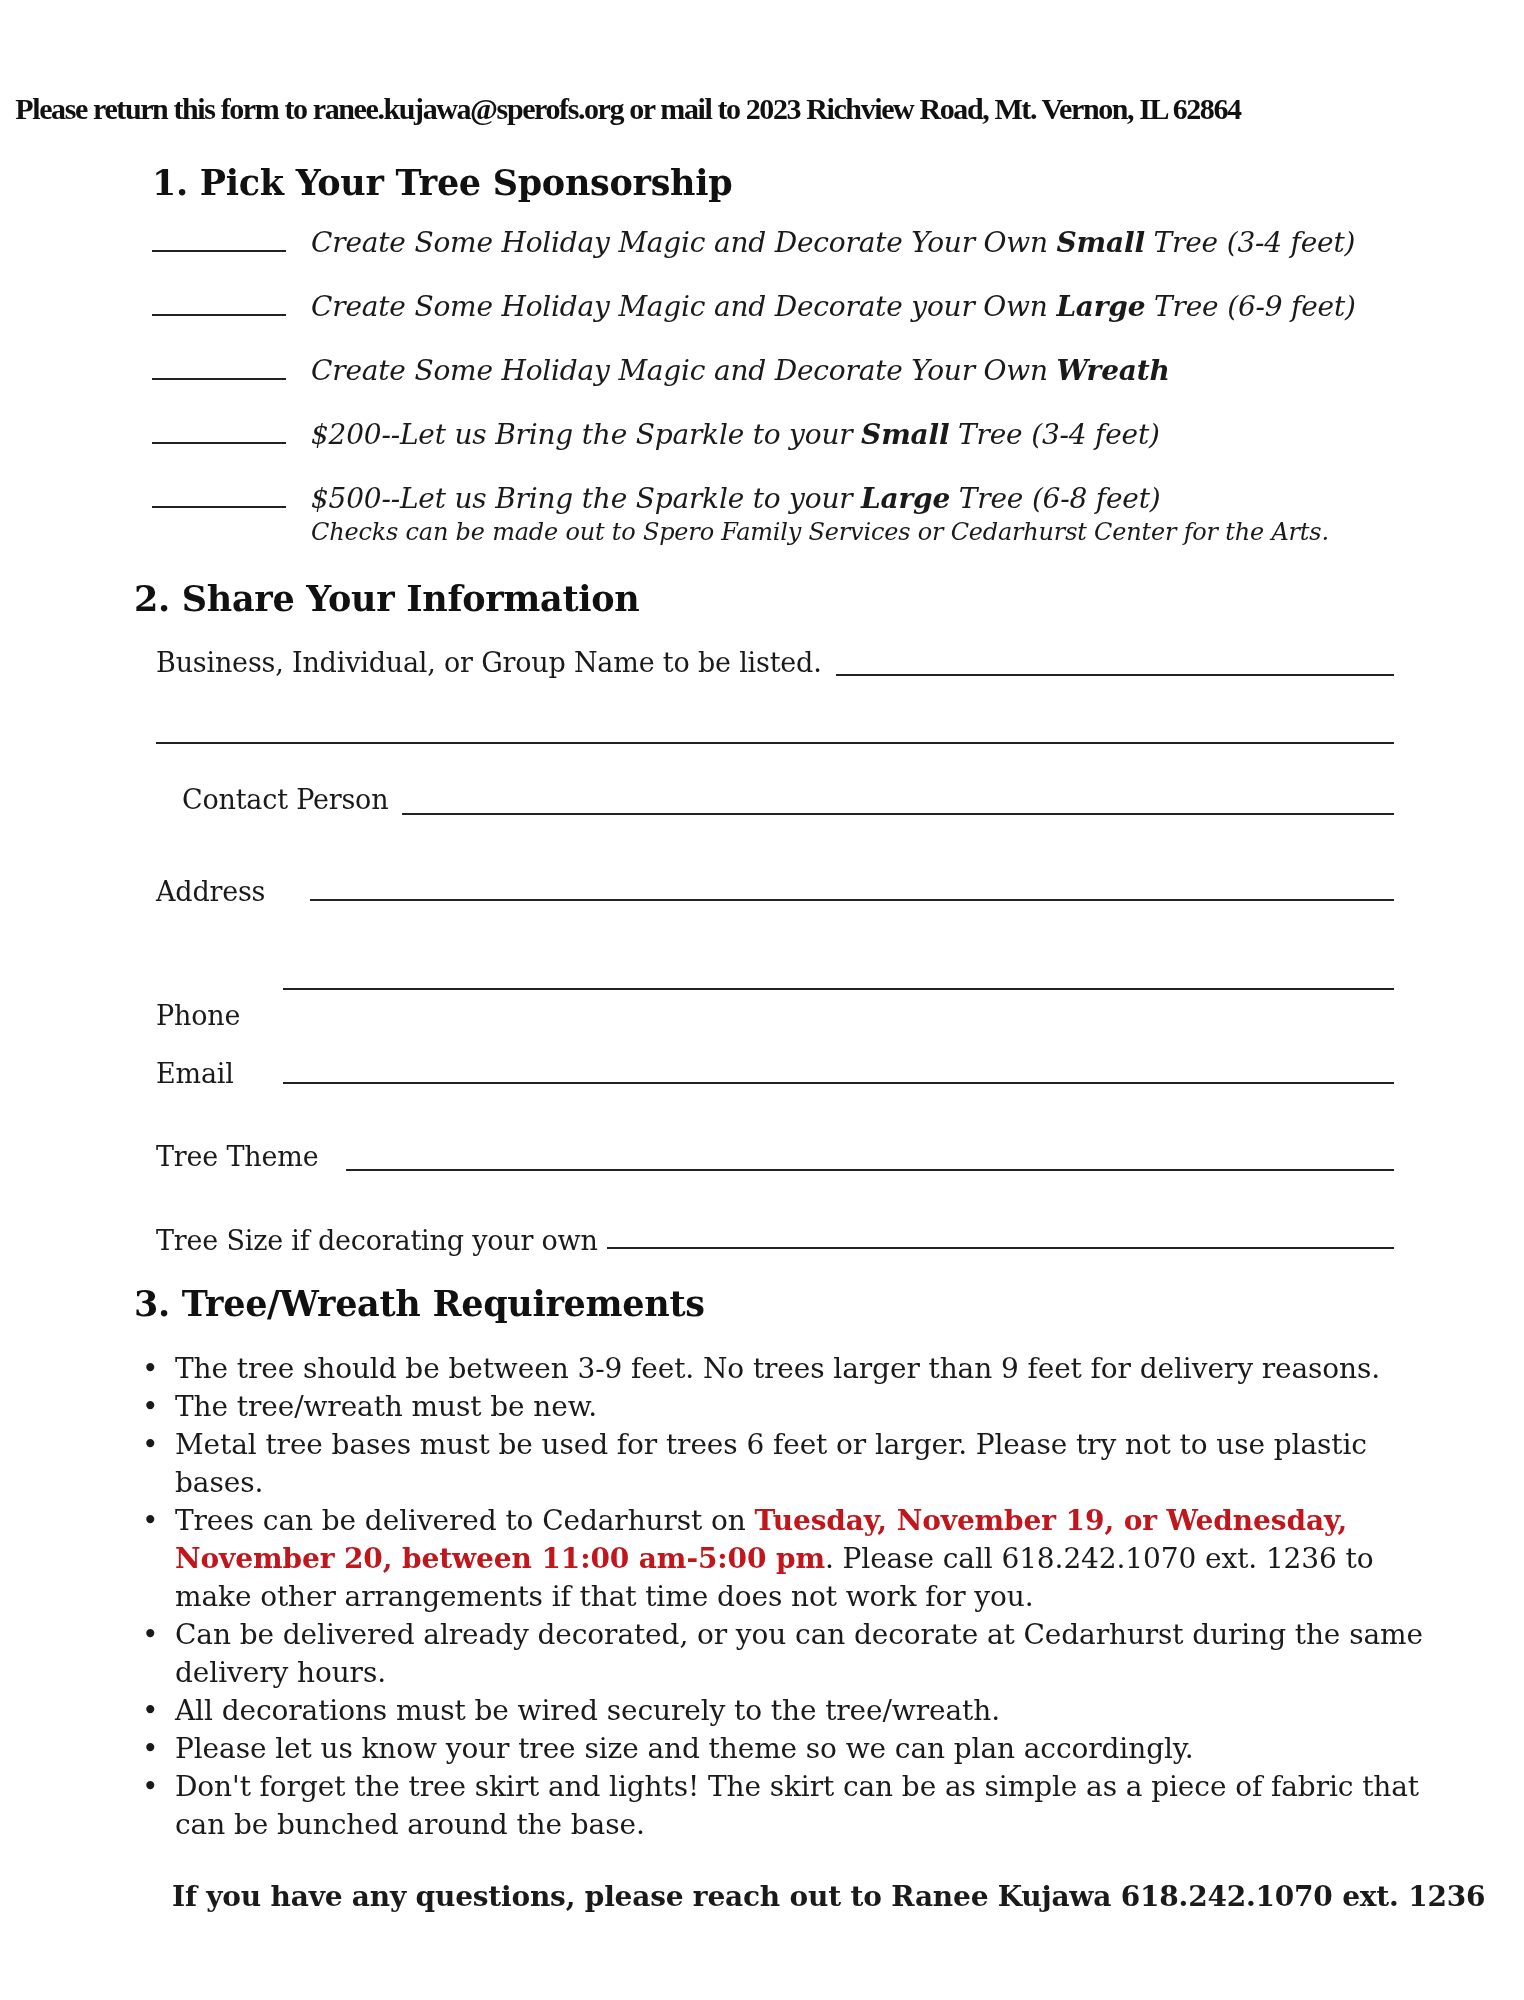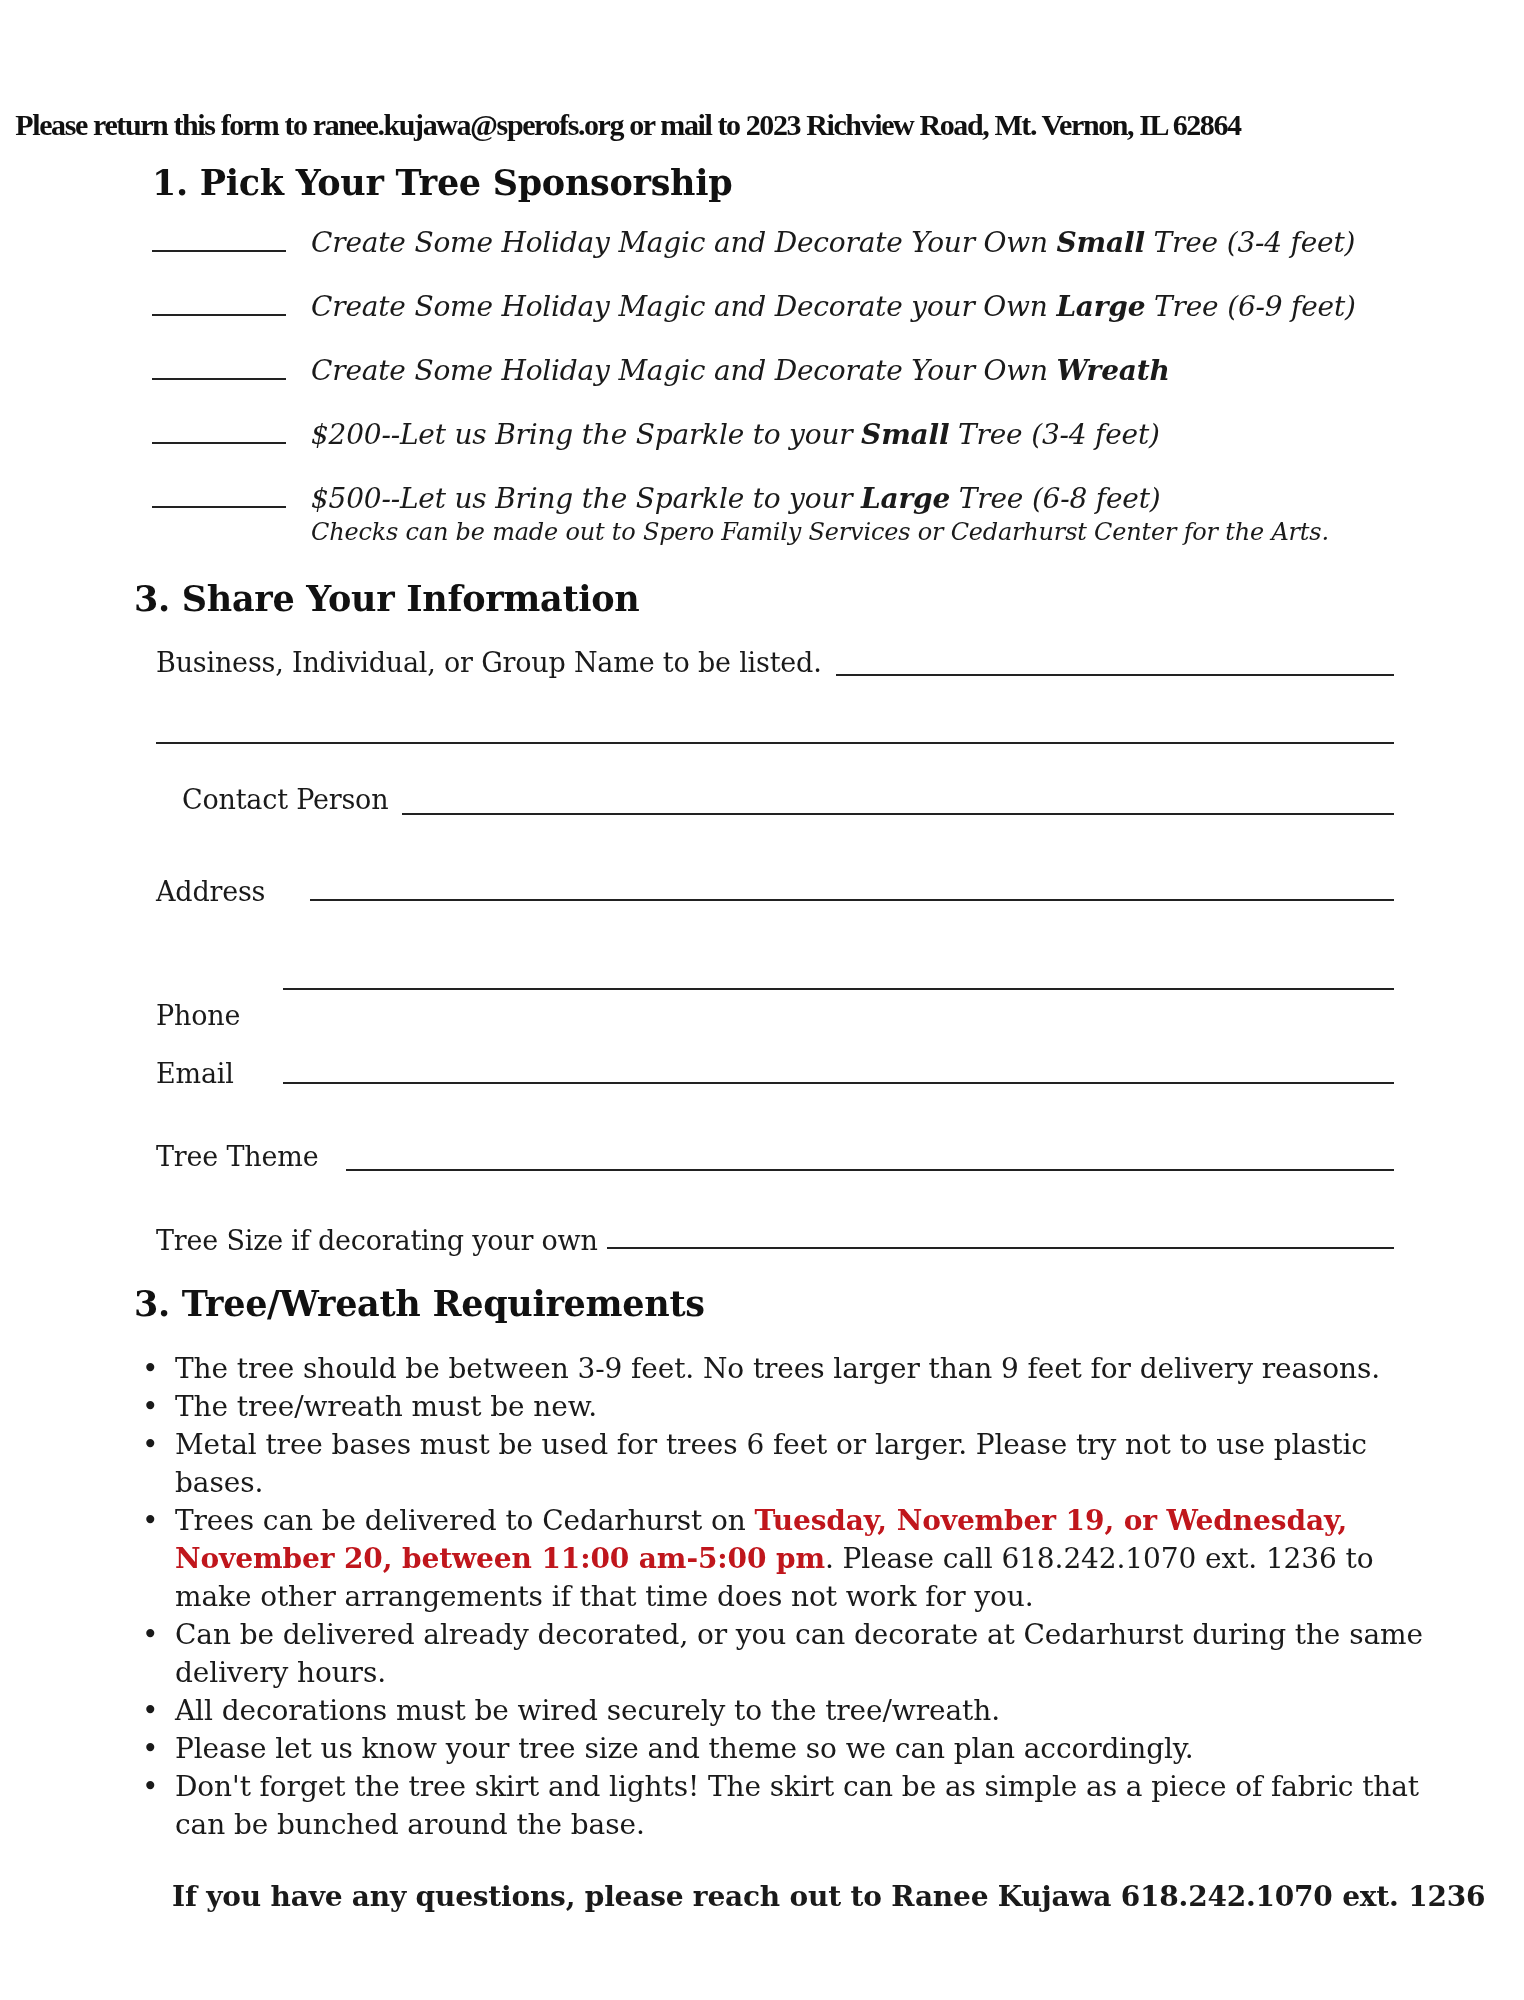--- a/index.html
+++ b/index.html
@@ -1,18 +1,18 @@
 <!DOCTYPE html>
 <html><head>
 <meta charset="utf-8">
 <style>
   html, body { margin:0; padding:0; background:#ffffff; }
   body { width:1524px; height:2000px; position:relative; font-family:"DejaVu Serif", serif; color:#1a1a1a; overflow:hidden; }
   .abs { position:absolute; }
-  .header { left:0; width:1256px; top:108px; text-align:center; font-family:"Liberation Serif", serif; font-weight:bold; font-size:30px; letter-spacing:-1.4px; color:#111; }
+  .header { left:0; width:1256px; top:92px; text-align:center; font-family:"Liberation Serif", serif; font-weight:bold; font-size:30px; letter-spacing:-1.4px; color:#111; }
   .h1 { font-family:"DejaVu Serif", serif; font-weight:bold; font-size:35px; color:#111; letter-spacing:-0.3px; }
   .opt-blank { width:134px; border-bottom:2px solid #222; height:0; }
   .opt-text { font-size:28px; letter-spacing:-0.2px; white-space:nowrap; color:#1a1a1a;font-style:italic; }
   .opt-text b { font-weight:bold; }
   .note { font-size:24px; letter-spacing:-0.2px; white-space:nowrap; }
   .field-label { font-size:27px; white-space:nowrap; letter-spacing:-0.2px; }
   .field-line { border-bottom:2px solid #222; height:0; }
   .req-list { left:142px; top:1350px; width:1300px; margin:0; padding:0; list-style:none; font-size:28px; line-height:38px; letter-spacing:-0.1px; }
   .req-list li { position:relative; padding-left:33px; }
   .req-list li .bullet { position:absolute; left:0; top:0; }
@@ -43,21 +43,21 @@
     <div class="abs opt-blank" style="left:152px; top:442px;"></div>
     <div class="abs opt-text" style="left:311px; top:418px;"><span>$200--Let us Bring the Sparkle to your  </span><b>Small</b><span> Tree (3-4 feet)</span></div>
   </div>
   <div>
     <div class="abs opt-blank" style="left:152px; top:506px;"></div>
     <div class="abs opt-text" style="left:311px; top:482px;"><span>$500--Let us Bring the Sparkle to your </span><b>Large</b><span> Tree (6-8 feet)</span></div>
   </div>
 </div>
 <div class="abs note" style="left:311px; top:518px;font-style:italic;">Checks can be made out to Spero Family Services or Cedarhurst Center for the Arts.</div>
 
-<div class="abs h1" style="left:134px; top:578px;">3. Share Your Information</div>
+<div class="abs h1" style="left:134px; top:578px;">2. Share Your Information</div>
 
 <div>
   <div class="abs field-label" style="left:156px; top:647px;">Business, Individual, or Group Name to be listed.</div>
   <div class="abs field-line" style="left:836px; width:558px; top:674px;"></div>
   <div class="abs field-line" style="left:156px; width:1238px; top:742px;"></div>
 
   <div class="abs field-label" style="left:156px; top:784px;margin-left:26px;">Contact Person</div>
   <div class="abs field-line" style="left:402px; width:992px; top:813px;"></div>
 
   <div class="abs field-label" style="left:156px; top:876px;">Address</div>

